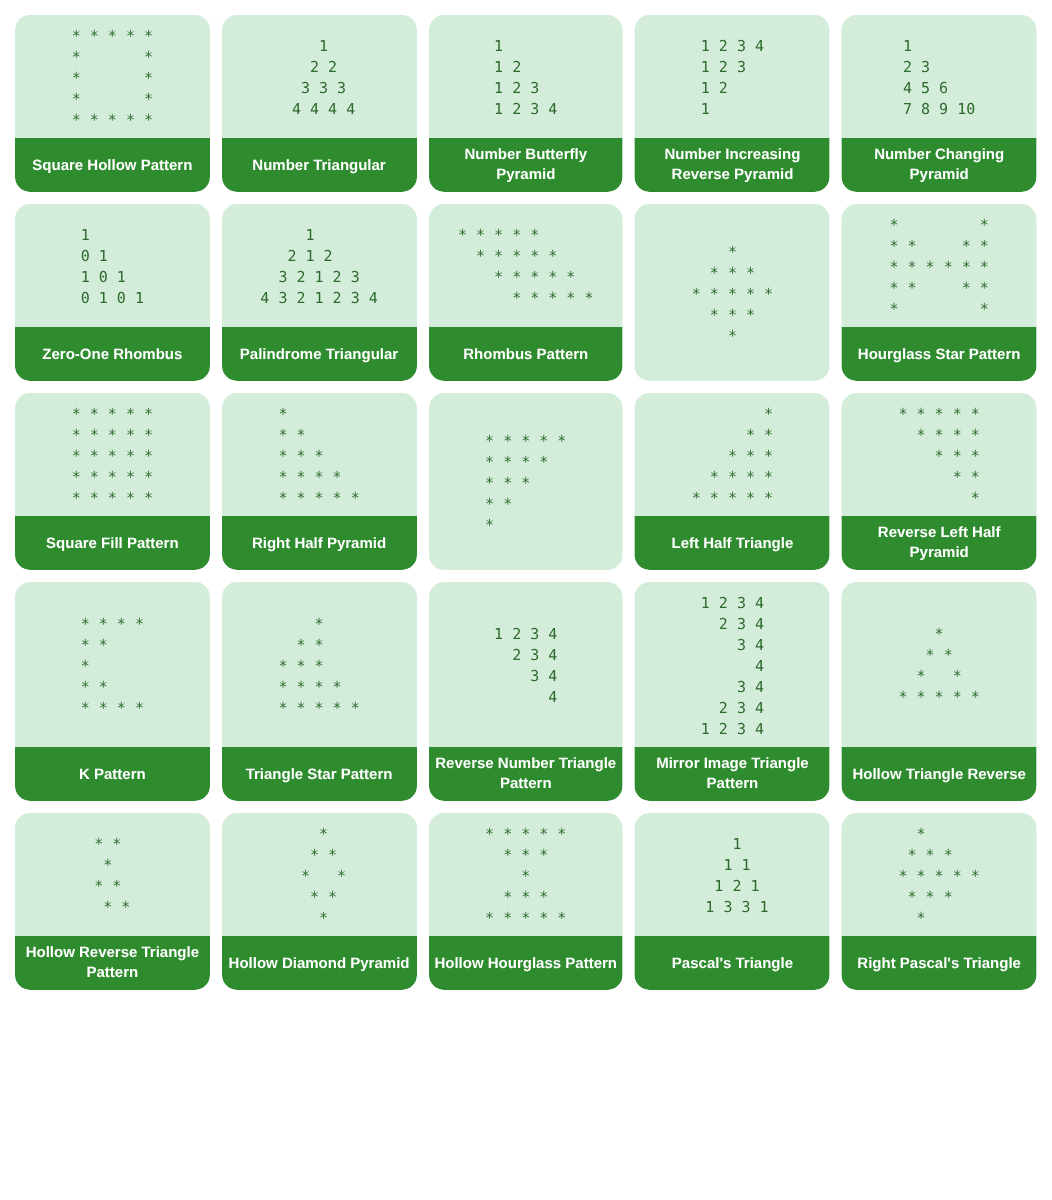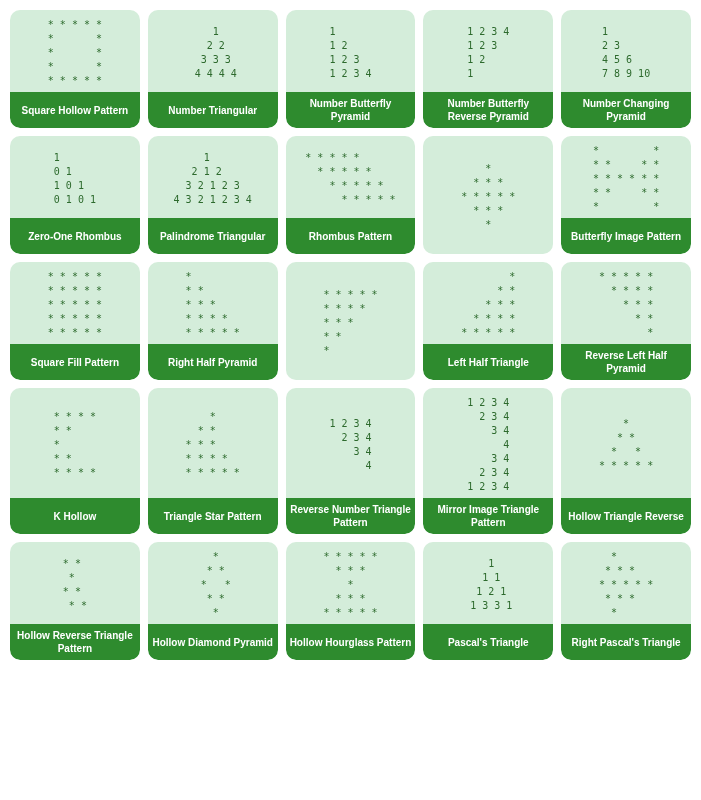--- a/index.html
+++ b/index.html
@@ -86,21 +86,21 @@
       </div>
       <div class="card-label">Number Butterfly Pyramid</div>
     </div>
     <div class="card">
       <div class="card-content">
         <pre class="pattern-text">1 2 3 4
 1 2 3
 1 2
 1</pre>
       </div>
-      <div class="card-label">Number Butterfly Reverse Pyramid</div>
+      <div class="card-label">Number Increasing Reverse Pyramid</div>
     </div>
     <div class="card">
       <div class="card-content">
         <pre class="pattern-text">1
 2 3
 4 5 6
 7 8 9 10</pre>
       </div>
       <div class="card-label">Number Changing Pyramid</div>
     </div>
@@ -141,21 +141,21 @@
       </div>
     </div>
     <div class="card">
       <div class="card-content">
         <pre class="pattern-text">*         *
 * *     * *
 * * * * * *
 * *     * *
 *         *</pre>
       </div>
-      <div class="card-label">Butterfly Image Pattern</div>
+      <div class="card-label">Hourglass Star Pattern</div>
     </div>
     <div class="card">
       <div class="card-content">
         <pre class="pattern-text">* * * * *
 * * * * *
 * * * * *
 * * * * *
 * * * * *</pre>
       </div>
       <div class="card-label">Square Fill Pattern</div>
@@ -200,21 +200,21 @@
       <div class="card-label">Reverse Left Half Pyramid</div>
     </div>
     <div class="card">
       <div class="card-content">
         <pre class="pattern-text">* * * *
 * *
 *
 * *
 * * * *</pre>
       </div>
-      <div class="card-label">K Hollow</div>
+      <div class="card-label">K Pattern</div>
     </div>
     <div class="card">
       <div class="card-content">
         <pre class="pattern-text">    *
   * *
 * * *
 * * * *
 * * * * *</pre>
       </div>
       <div class="card-label">Triangle Star Pattern</div>

